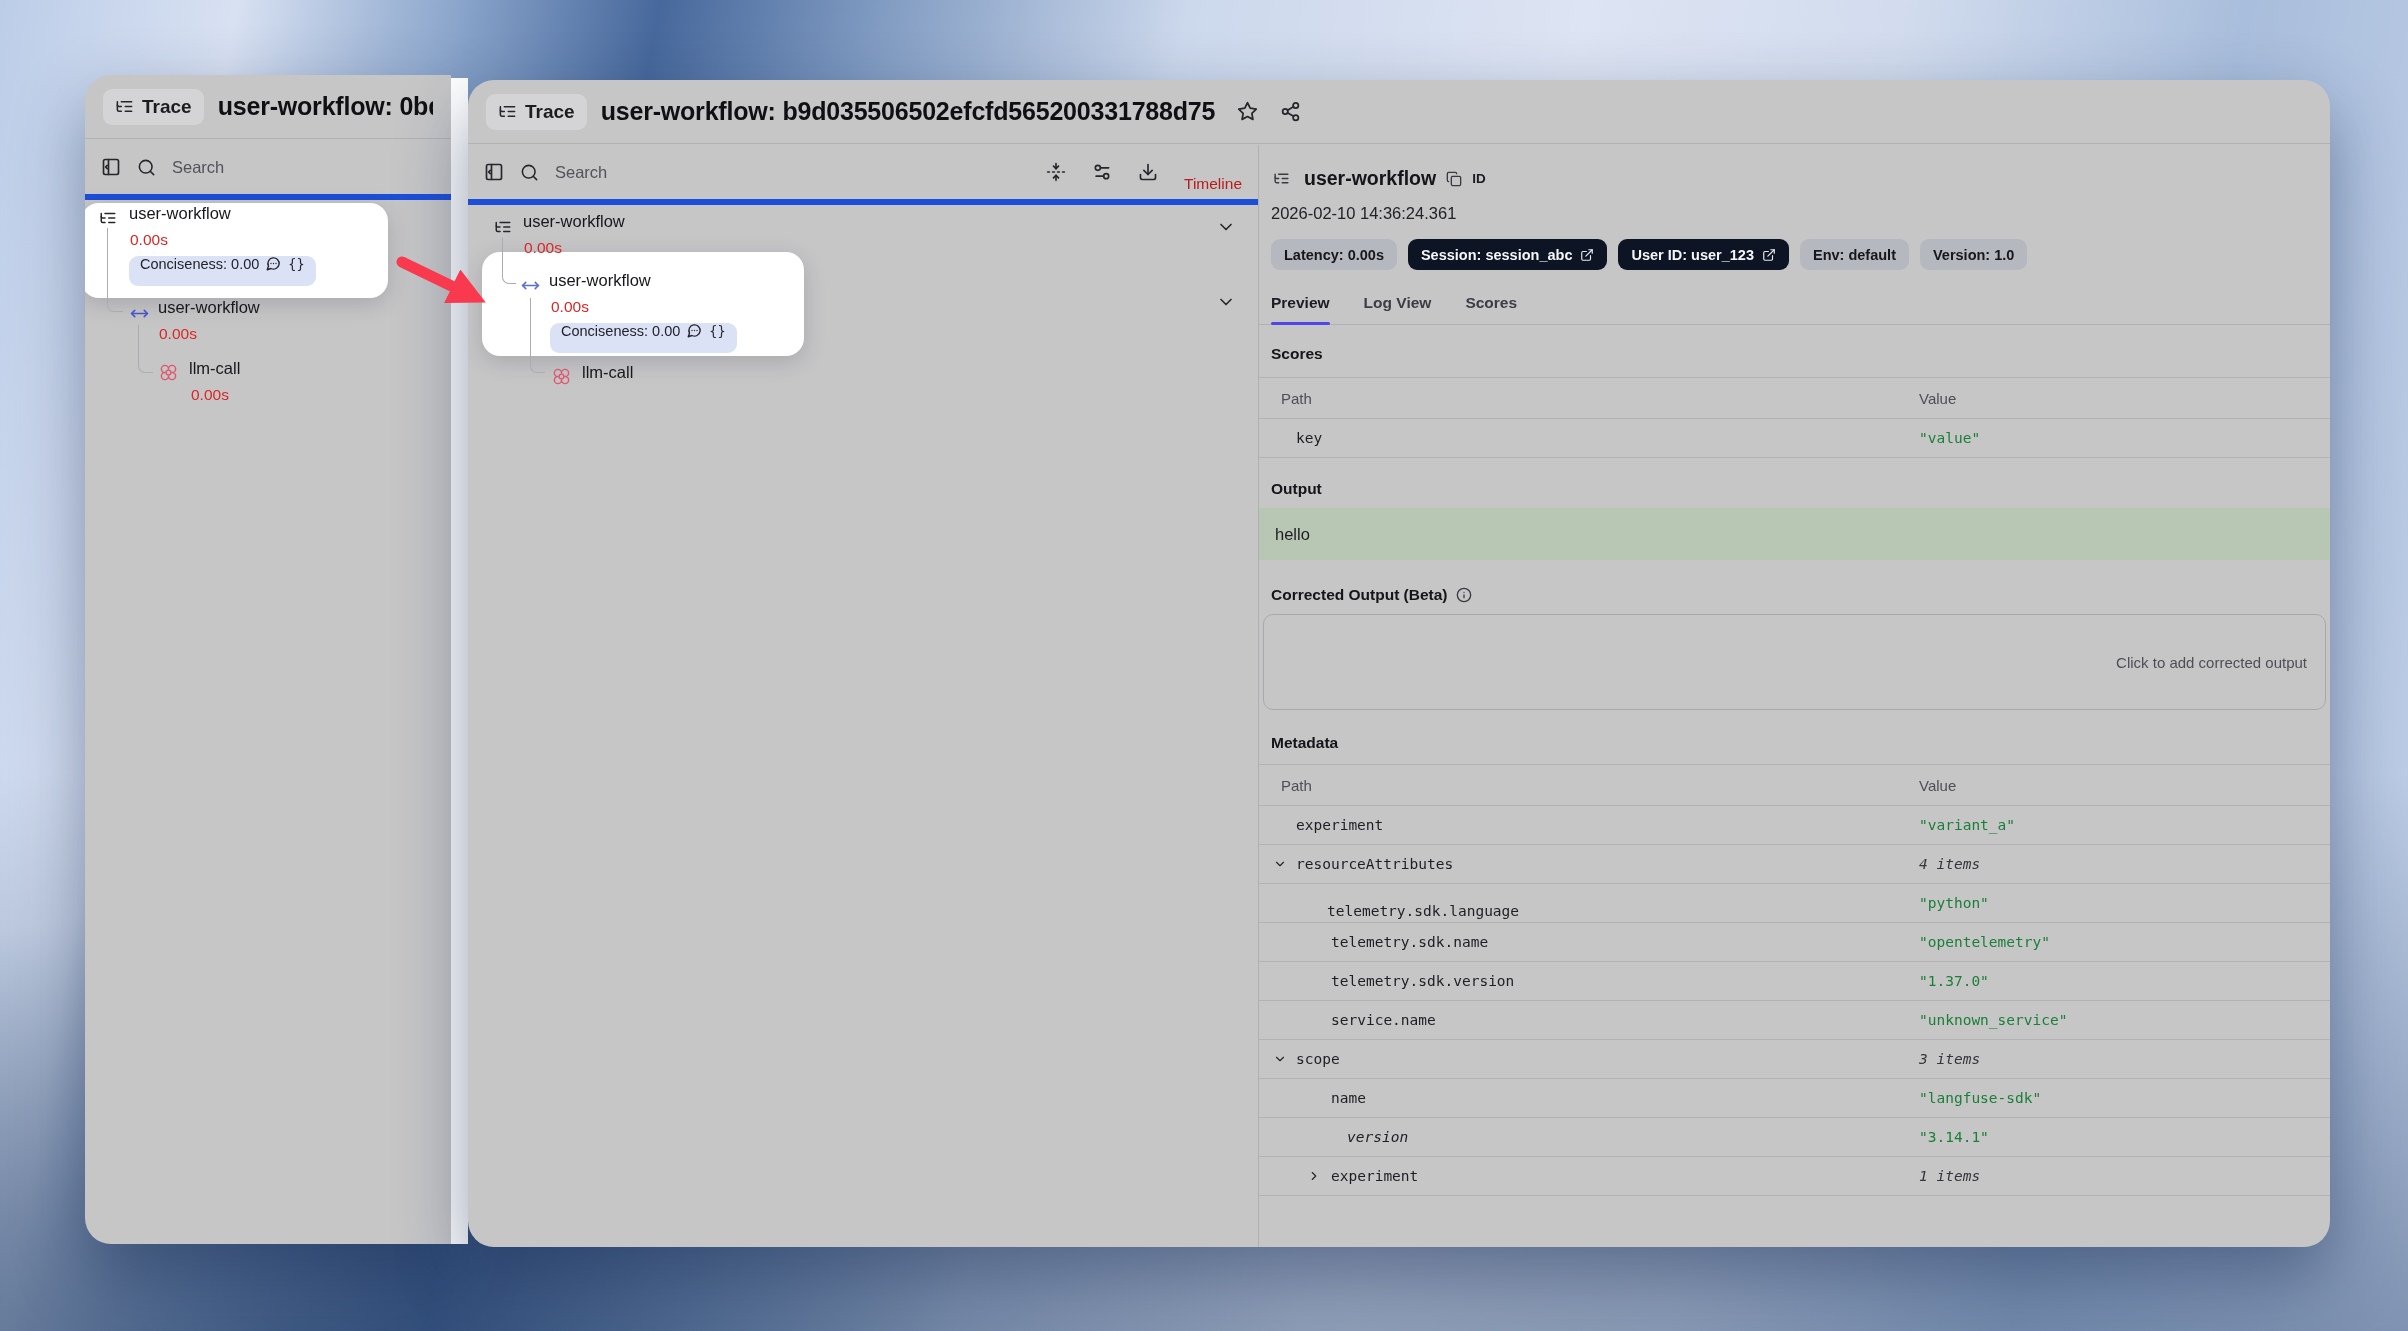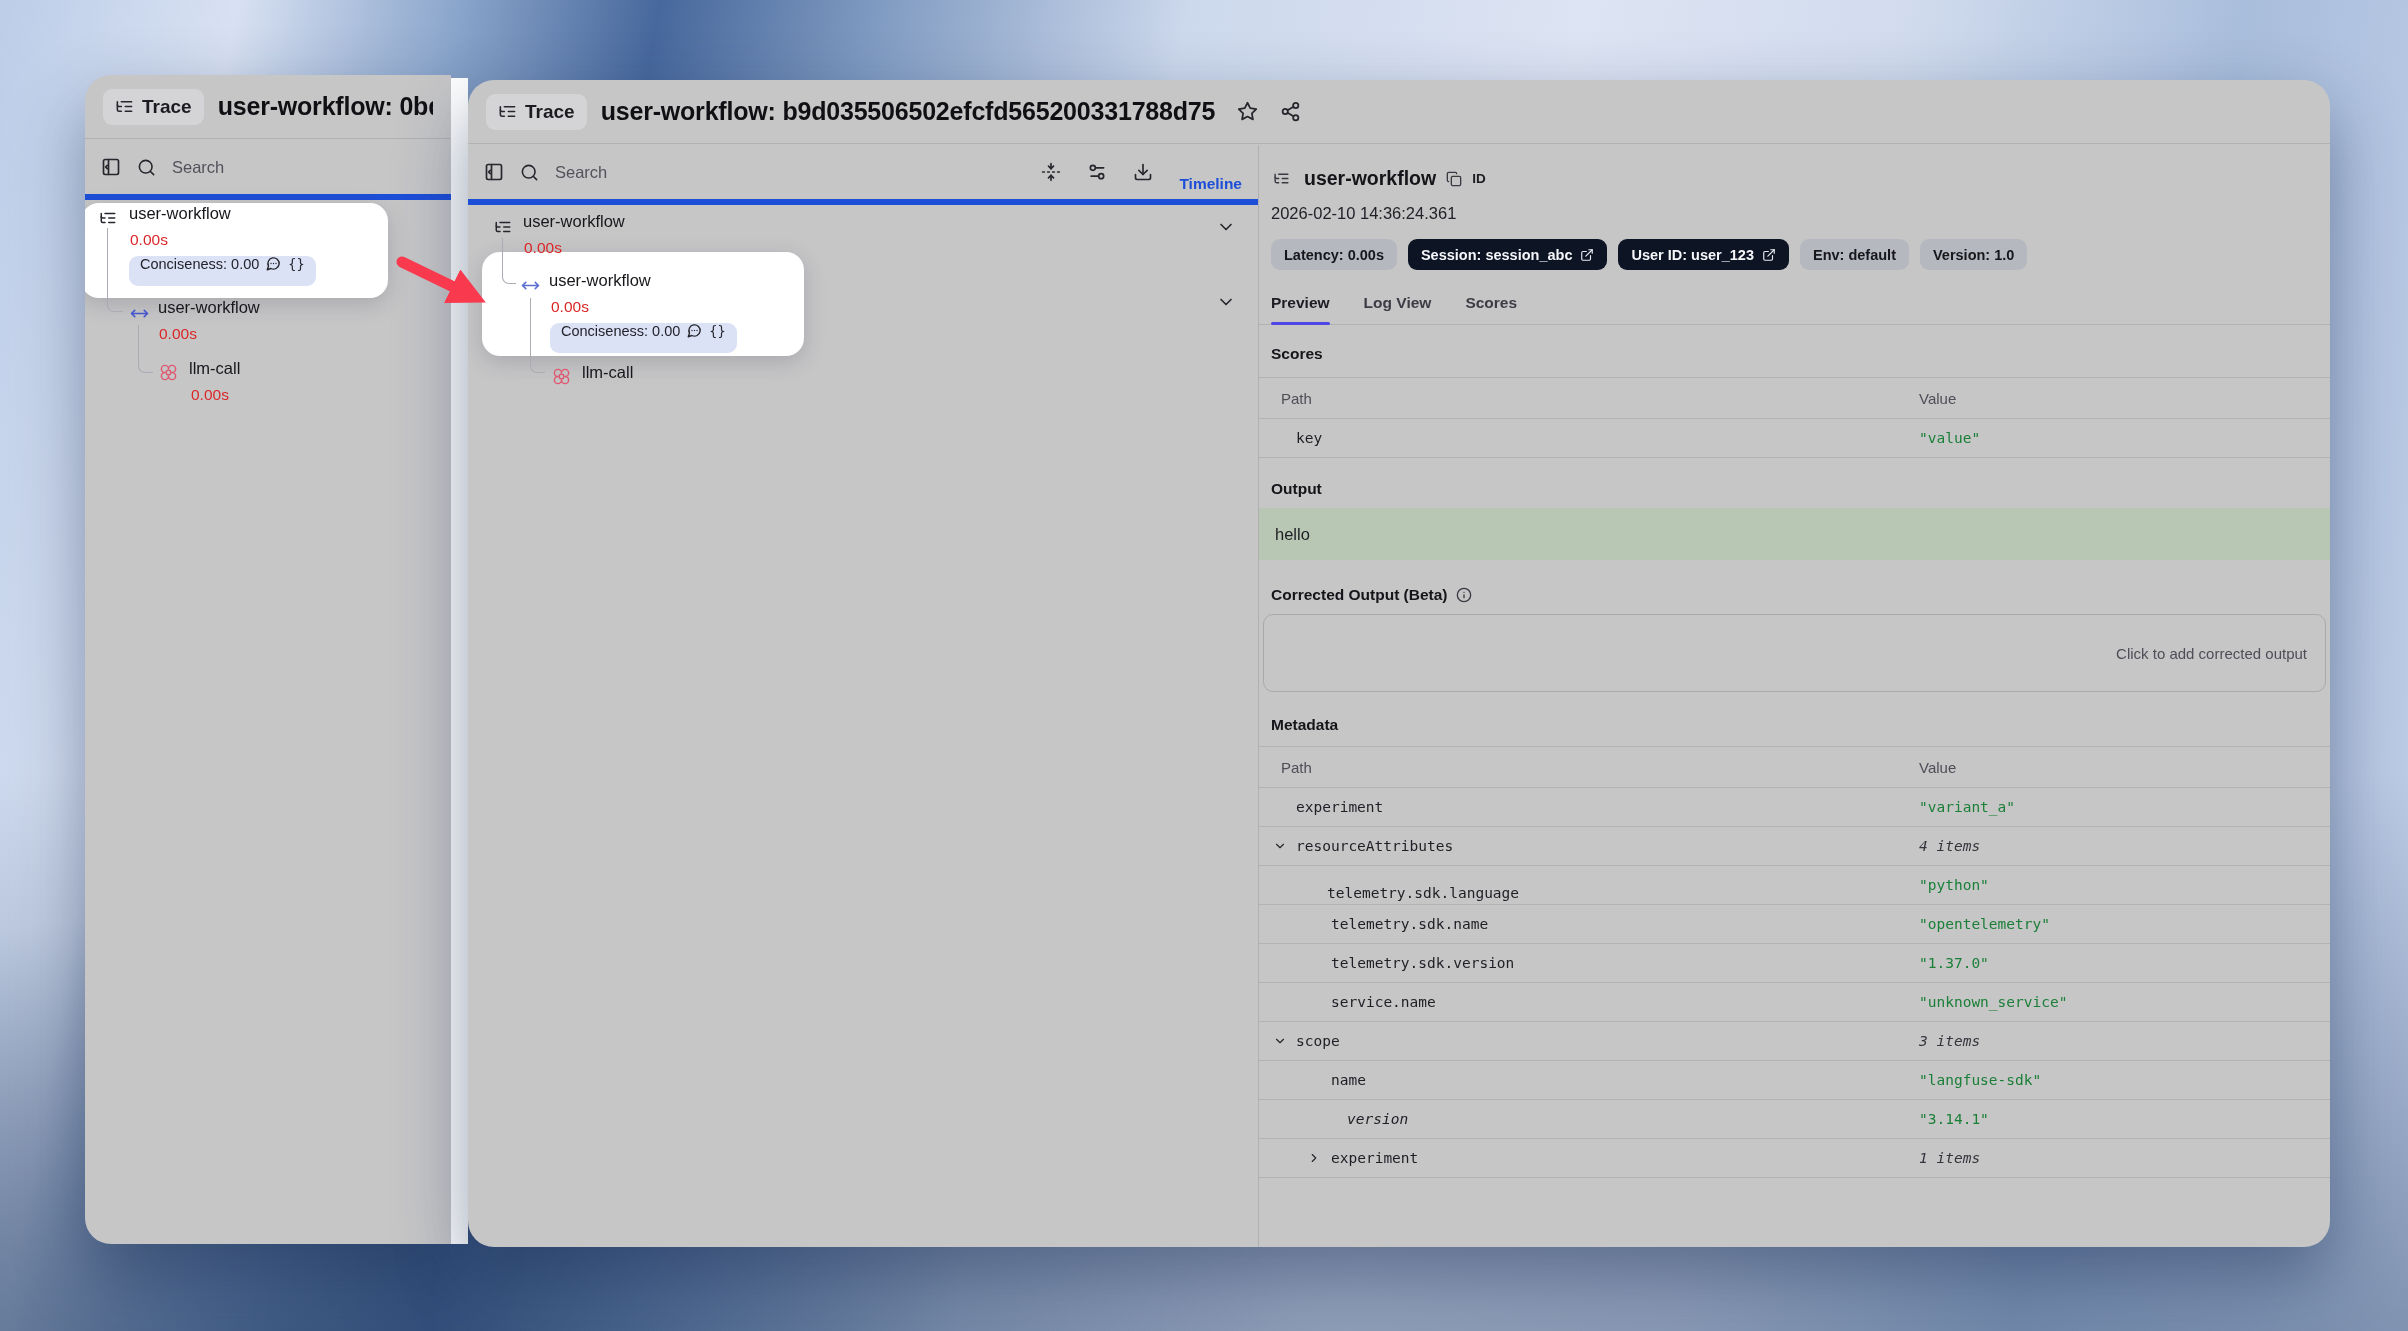--- a/index.html
+++ b/index.html
@@ -20,21 +20,21 @@
 
   .titlebar { position:absolute; left:0; top:0; right:0; height:64px; border-bottom:1px solid #b2b2b4; display:flex; align-items:center; padding:0 18px; gap:14px; }
   .trace-pill { display:inline-flex; align-items:center; gap:8px; background:#d4d4d6; border-radius:9px; padding:7px 12px; font-size:19px; font-weight:700; color:#1b1b20; }
   .win-title { font-size:25px; font-weight:700; color:#101014; white-space:nowrap; overflow:hidden; letter-spacing:-0.2px; }
   .title-icons { display:inline-flex; align-items:center; gap:22px; margin-left:8px; }
 
   .searchrow { position:absolute; left:0; top:65px; height:60px; display:flex; align-items:center; gap:16px; padding:0 16px; border-bottom:6px solid #1d4ed8; }
   .searchrow .ph { font-size:16.5px; color:#52525b; }
   .spacer { flex:1; }
   .toolbar { display:inline-flex; align-items:center; gap:26px; }
-  .timeline-lbl { font-size:15.5px; font-weight:700; color:#1d4ed8;margin-top:24px; }
+  .timeline-lbl { font-size:15.5px; font-weight:400; color:#b91c1c;margin-top:24px; }
 
   svg.ic { display:block; stroke:#26262c; fill:none; stroke-width:2; stroke-linecap:round; stroke-linejoin:round; }
 
   
   .hl-card { position:absolute; background:#ffffff; border-radius:18px; box-shadow:0 6px 22px rgba(40,40,60,.18); }
   .trow-label { position:absolute; font-size:16.5px; font-weight:500; color:#17171c; white-space:nowrap; }
   .trow-dur { position:absolute; font-size:15.5px; font-weight:500; color:#dc2626; white-space:nowrap; }
   .score-pill { position:absolute; display:inline-flex; gap:7px; background:#dbe2f6; border-radius:9px; height:30px; padding:0 11px; font-size:14.5px; color:#23232b; white-space:nowrap; }
   .score-pill .braces { font-family:"DejaVu Sans Mono", monospace; font-size:13.5px; color:#2b2b33; }
   .guide { position:absolute; border-left:1.5px solid #a9adb3; border-bottom:1.5px solid #a9adb3; border-bottom-left-radius:7px; }
@@ -62,21 +62,21 @@
   .trw { position:relative; height:39px; border-bottom:1px solid #b3b3b5; }
   .trw.hdr { height:42px; border-top:1px solid #b3b3b5; }
   .trw .pcol { position:absolute; top:50%; transform:translateY(-50%); font-family:"DejaVu Sans Mono", monospace; font-size:14.5px; color:#1e1e24; white-space:nowrap; }
   .trw .vcol { position:absolute; left:660px; top:50%; transform:translateY(-50%); font-family:"DejaVu Sans Mono", monospace; font-size:14.5px; white-space:nowrap; }
   .trw.hdr .pcol, .trw.hdr .vcol { font-family:"Liberation Sans", sans-serif; font-size:15px; color:#4e4e56; font-weight:400; }
   .val-str { color:#1a7f37; }
   .val-items { color:#35353c; font-style:italic; }
   .mchev { position:absolute; top:50%; transform:translateY(-50%); }
 
   .out-row { margin-top:10px; height:52px; background:#b8c7b3; display:flex; align-items:center; padding:0 16px; font-size:16.5px; color:#1d1d23; }
-  .corr-box { margin:10px 4px 0 4px; height:78px; border:1px solid #a9a9ab; border-radius:10px; position:relative; }
+  .corr-box { margin:10px 4px 0 4px; height:96px; border:1px solid #a9a9ab; border-radius:10px; position:relative; }
   .corr-ph { position:absolute; right:18px; top:50%; transform:translateY(-50%); font-size:15px; color:#4e4e56; }
 
   .arrow-svg { position:absolute; left:388px; top:240px; pointer-events:none; }
 </style>
 </head>
 <body>
 
 <div class="stage">
 
   <div class="win win-back">

